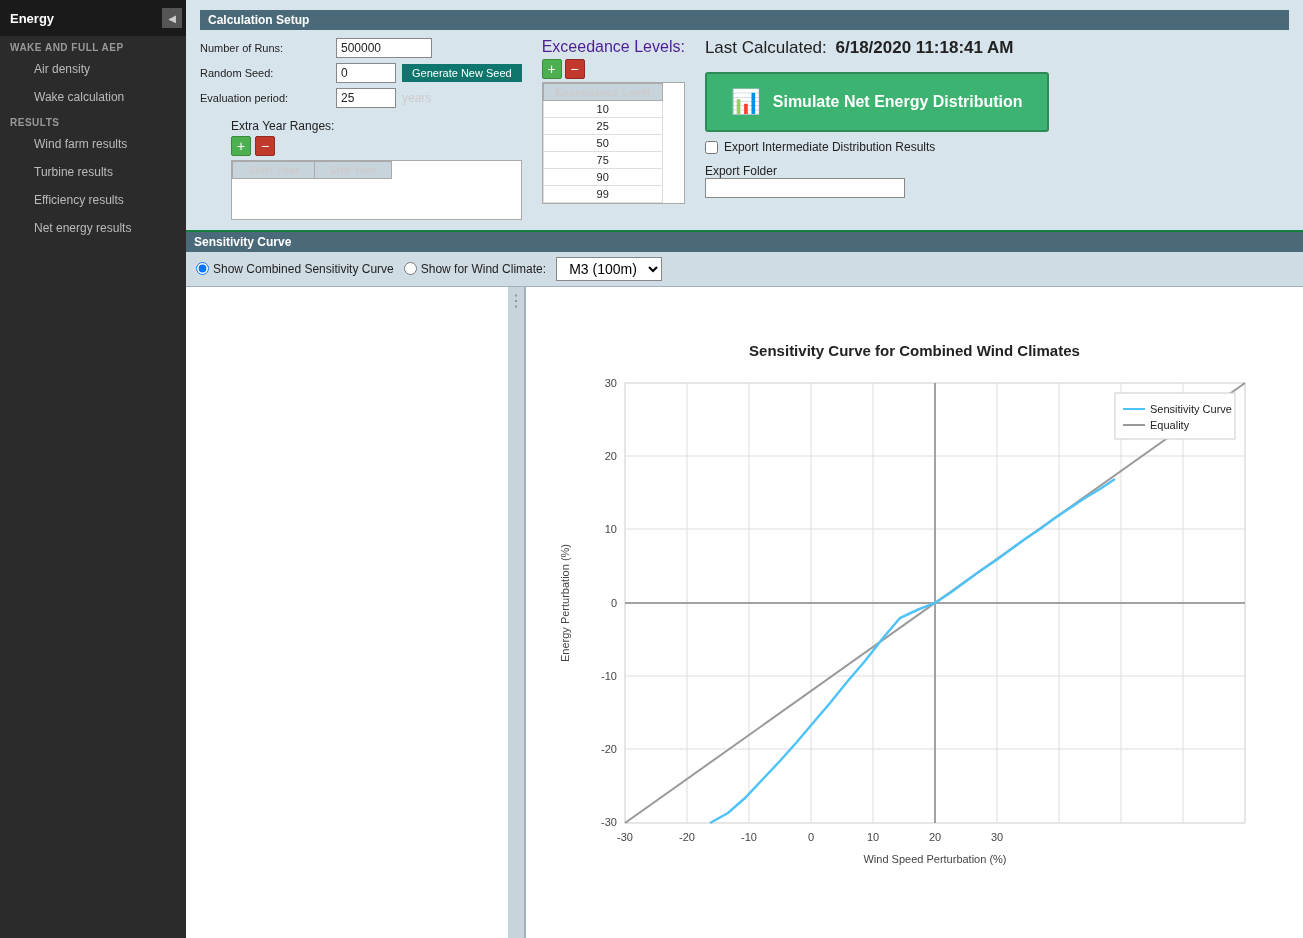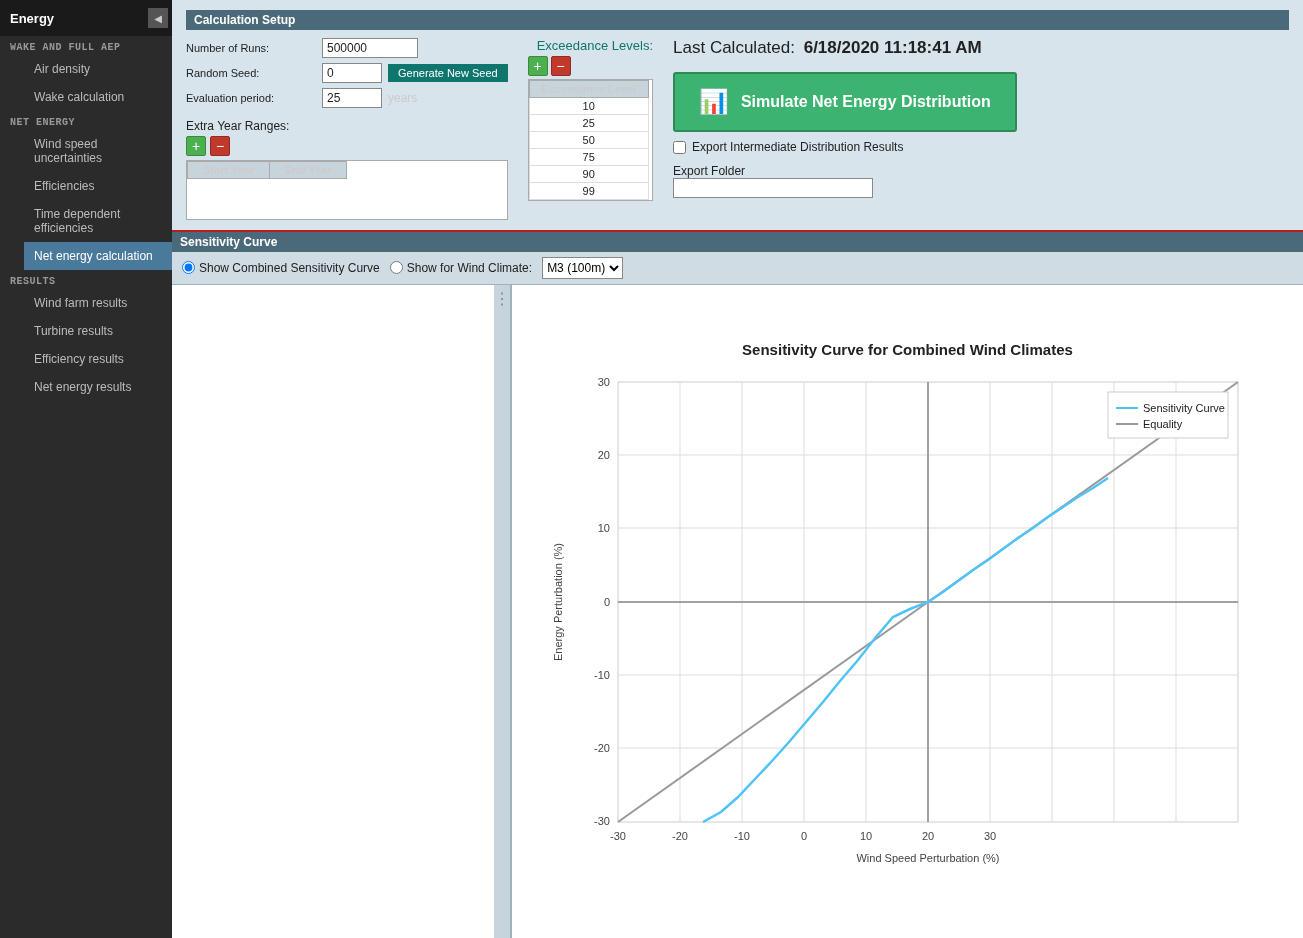--- a/index.html
+++ b/index.html
@@ -1,70 +1,70 @@
 <!DOCTYPE html>
 <html><head>
   <meta charset="utf-8">
   <style>
     * { box-sizing: border-box; margin: 0; padding: 0; }
     body { font-family: 'Segoe UI', Arial, sans-serif; font-size: 12px; background: #3a3a3a; color: #ccc; display: flex; height: 938px; overflow: hidden; }
 
     
-    #sidebar { width: 172px; background: #2b2b2b; display: flex; flex-direction: column; flex-shrink: 0; }
+    #sidebar { width: 186px; background: #2b2b2b; display: flex; flex-direction: column; flex-shrink: 0; }
     #sidebar-header { background: #1a1a1a; color: #fff; text-align: center; padding: 8px 4px; font-size: 13px; font-weight: bold; display: flex; align-items: center; justify-content: space-between; padding-left: 10px; }
     #sidebar-header .collapse-btn { background: #555; border: none; color: #ccc; cursor: pointer; width: 20px; height: 20px; font-size: 10px; display: flex; align-items: center; justify-content: center; }
-    .sidebar-section-label { color: #999; font-size: 10px; font-weight: bold; padding: 6px 10px 2px; letter-spacing: 0.5px; font-family: Liberation Mono, monospace; }
+    .sidebar-section-label { color: #999; font-size: 10px; font-weight: bold; padding: 6px 10px 2px; letter-spacing: 0.5px; }
     .sidebar-item { padding: 7px 10px; color: #bbb; cursor: pointer; font-size: 12px; margin-left: 24px; }
     .sidebar-item.active { background: #4a7a9b; color: #fff; }
 
     
     #main { flex: 1; display: flex; flex-direction: column; overflow: hidden; background: #c8d4dc; }
 
     
-    #calc-setup { background: #d8e4ec; border-bottom: 2px solid #b91c1c; padding: 10px 14px; }
+    #calc-setup { background: #d8e4ec; border-bottom: 2px solid #15803d; padding: 10px 14px; }
     .panel-title { background: #4a6a7a; color: #fff; padding: 3px 8px; font-size: 12px; font-weight: bold; margin-bottom: 8px; }
     .form-row { display: flex; align-items: center; margin-bottom: 5px; gap: 6px; }
     .form-label { width: 130px; color: #222; font-size: 11px; }
     .form-input { border: 1px solid #888; background: #fff; padding: 2px 4px; font-size: 12px; color: #222; }
     .form-input.w80 { width: 96px; }
     .form-input.w60 { width: 60px; }
     .btn-green { background: #0f766e; border: none; color: #fff; padding: 3px 10px; font-size: 11px; cursor: pointer; }
     .btn-icon-green { background: #4caf50; border: 1px solid #3a8a3a; color: #fff; width: 20px; height: 20px; font-size: 14px; cursor: pointer; display: inline-flex; align-items: center; justify-content: center; border-radius: 2px; }
     .btn-icon-red { background: #c0392b; border: 1px solid #922b21; color: #fff; width: 20px; height: 20px; font-size: 14px; cursor: pointer; display: inline-flex; align-items: center; justify-content: center; border-radius: 2px; }
     .setup-left { display: flex; flex-direction: column; }
     .setup-top { display: flex; gap: 20px; }
-    .extra-year { margin-top: 6px; }
+    .extra-year { margin-top: 6px; margin-left: 31px; }
     .extra-year-table { border: 1px solid #aaa; background: #fff; min-height: 60px; }
     .extra-year-table table { width: 160px; border-collapse: collapse; }
     .extra-year-table th { background: #c8d4dc; border: 1px solid #aaa; padding: 2px 6px; font-size: 11px; }
 
     
     .exceedance-panel { display: flex; flex-direction: column; }
-    .exceedance-label { color: #0f766e; font-size: 13px; margin-bottom: 3px; margin-left: 9px; }
+    .exceedance-label { color: #4c1d95; font-size: 16px; margin-bottom: 3px; }
     .exceedance-btns { display: flex; gap: 3px; margin-bottom: 3px; }
     .exceedance-table { border: 1px solid #aaa; background: #fff; }
     .exceedance-table table { border-collapse: collapse; width: 120px; }
     .exceedance-table th { background: #c8d4dc; border: 1px solid #aaa; padding: 2px 8px; font-size: 11px; }
     .exceedance-table td { border: 1px solid #ddd; padding: 2px 8px; font-size: 11px; color: #222; }
 
     
     .right-panel { display: flex; flex-direction: column; gap: 8px; }
     .last-calc { color: #222; font-size: 17px; margin-bottom: 6px; }
     .simulate-btn { background: #3cb371; border: 2px solid #2e8b57; color: #fff; padding: 14px 24px; font-size: 16px; font-weight: bold; cursor: pointer; display: flex; align-items: center; gap: 12px; border-radius: 3px; }
     .simulate-btn .sim-icon { font-size: 24px; }
     .export-row { display: flex; align-items: center; gap: 6px; color: #222; font-size: 12px; }
     .export-folder-label { color: #222; font-size: 12px; }
     .export-folder-input { border: 1px solid #888; background: #fff; width: 200px; height: 20px; }
 
     
     #sensitivity { flex: 1; display: flex; flex-direction: column; overflow: hidden; }
     .sensitivity-title { background: #4a6a7a; color: #fff; padding: 3px 8px; font-size: 12px; font-weight: bold; }
     .sensitivity-controls { background: #d0dce4; padding: 5px 10px; display: flex; align-items: center; gap: 10px; border-bottom: 1px solid #a0b0bc; }
     .radio-label { display: flex; align-items: flex-start; gap: 4px; color: #222; font-size: 12px; cursor: pointer; }
-    .wind-climate-select { border: 1px solid #888; background: #fff; font-size: 12px; padding: 2px 0; }
+    .wind-climate-select { border: 1px solid #888; background: #fff; font-size: 14px; padding: 2px 8px; }
     .sensitivity-body { display: flex; flex: 1; overflow: hidden; }
 
     
     .data-table-container { width: 340px; flex-shrink: 0; overflow-y: auto; border-right: 2px solid #a0b0bc; background: #fff; }
 
     
     .chart-area { flex: 1; background: #fff; display: flex; flex-direction: column; align-items: center; justify-content: center; position: relative; }
     .chart-title { font-size: 15px; color: #222; margin-bottom: 4px; font-weight: bold; }
     #sensitivity-chart { width: 720px; height: 520px; }
   </style>
@@ -76,27 +76,20 @@
     <span>Energy</span>
     <button class="collapse-btn">◀</button>
   </div>
 
   <div>
     <div class="sidebar-section-label">WAKE AND FULL AEP</div>
     <div class="sidebar-item">Air density</div>
     <div class="sidebar-item">Wake calculation</div>
   </div>
 
-  <div>
-    <div class="sidebar-section-label">NET ENERGY</div>
-    <div class="sidebar-item">Wind speed uncertainties</div>
-    <div class="sidebar-item">Efficiencies</div>
-    <div class="sidebar-item">Time dependent efficiencies</div>
-    <div class="sidebar-item active">Net energy calculation</div>
-  </div>
 
   <div>
     <div class="sidebar-section-label">RESULTS</div>
     <div class="sidebar-item">Wind farm results</div>
     <div class="sidebar-item">Turbine results</div>
     <div class="sidebar-item">Efficiency results</div>
     <div class="sidebar-item">Net energy results</div>
   </div>
 </div>
 

